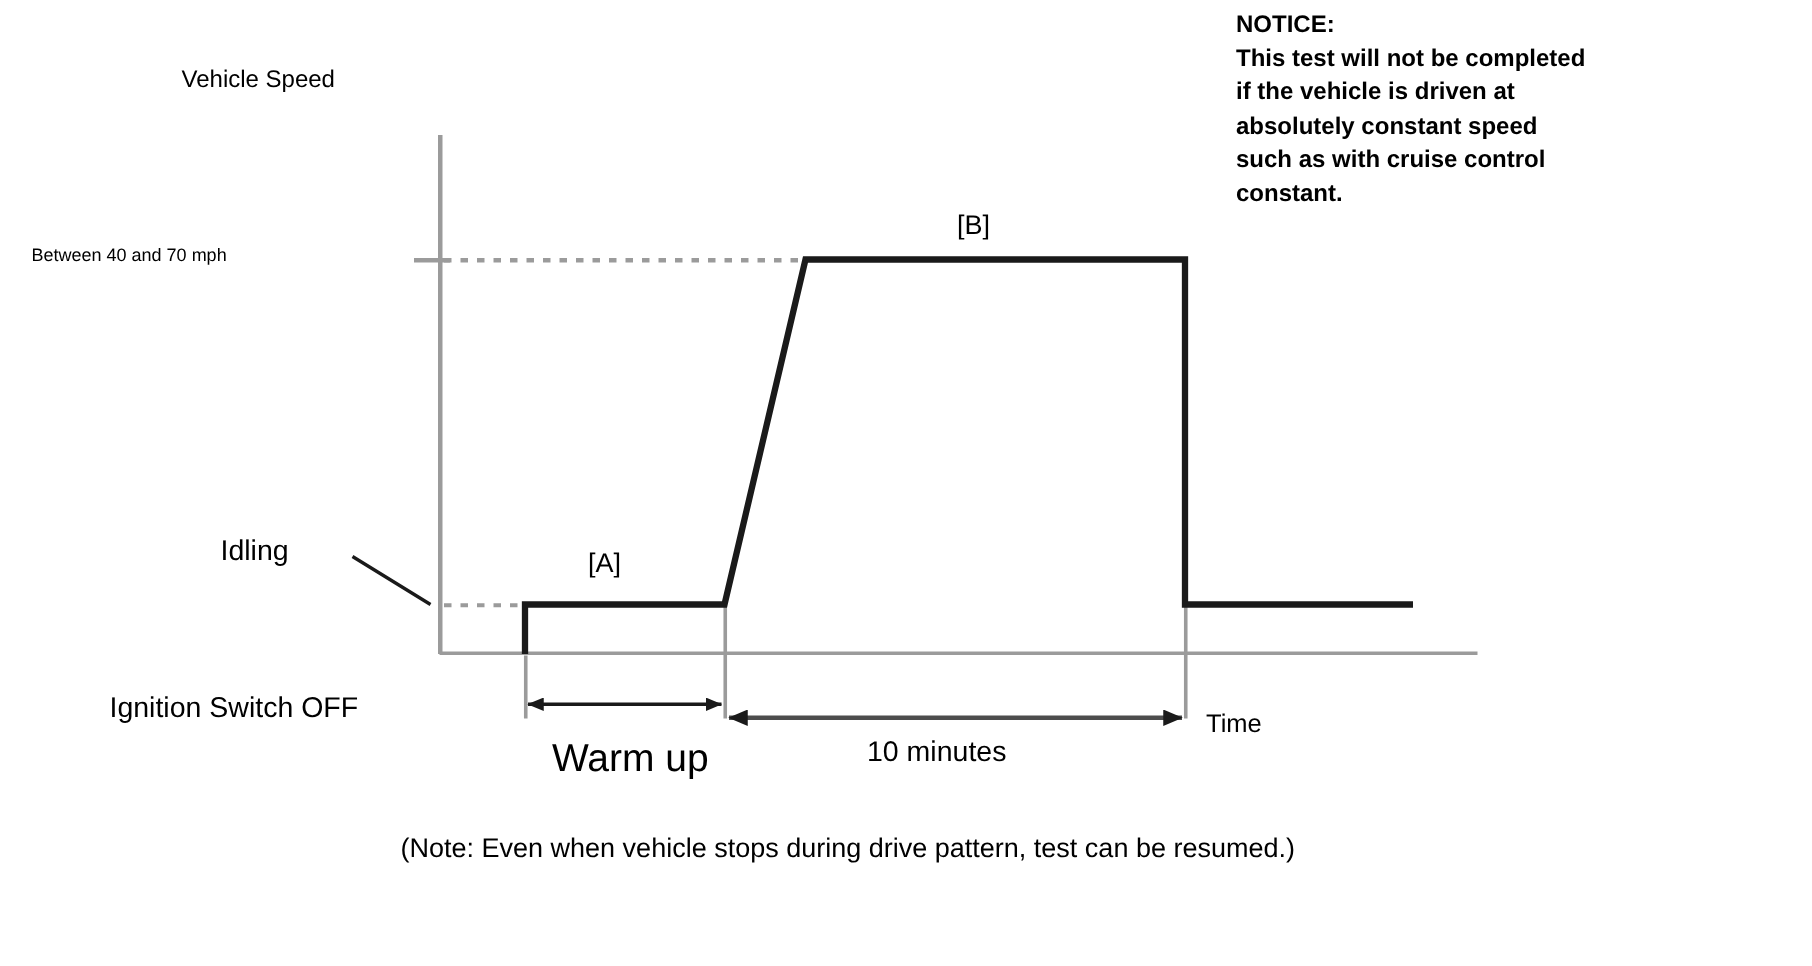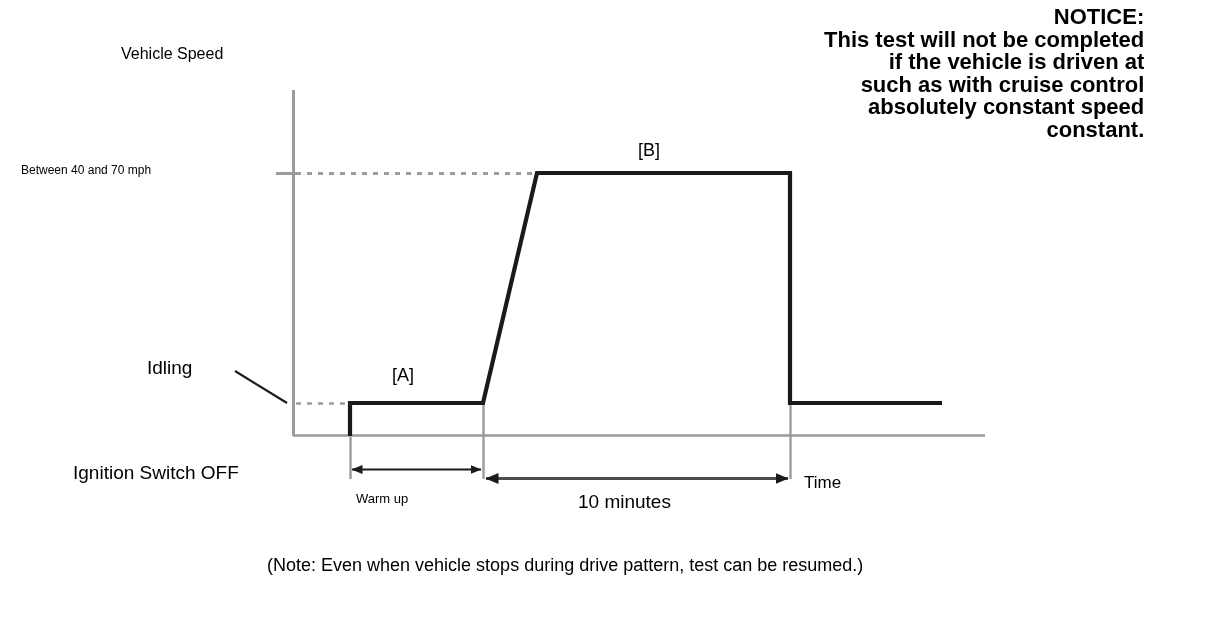--- a/index.html
+++ b/index.html
@@ -7,29 +7,29 @@
        font-family:"Liberation Sans",sans-serif;color:#000;}
   .abs{position:absolute;}
   .txt{white-space:pre;line-height:1.0;}
 
   
   #vehicle-speed-label{left:121px;top:46px;font-size:16px;}
   #top-level-label{left:21px;top:164px;font-size:12px;}
   #idling-label{left:147px;top:358px;font-size:19px;}
   #ignition-label{left:73px;top:423px;font-size:19px;margin-top:40px;}
   #time-label{left:804px;top:474px;font-size:17px;}
-  #warmup-label{left:356px;top:492px;font-size:13px;}
+  #warmup-label{left:368px;top:492px;font-size:26px;}
   #tenmin-label{left:578px;top:492px;font-size:19px;}
   #marker-a{left:392px;top:366px;font-size:18px;}
   #marker-b{left:638px;top:141px;font-size:18px;}
   #bottom-note{left:226px;top:556px;font-size:18px;margin-left:41px;}
 
   
-  #notice-block{left:824px;top:6px;font-size:22px;font-weight:bold;
-                line-height:22.6px;text-align:right;}
+  #notice-block{left:824px;top:6px;font-size:16px;font-weight:bold;
+                line-height:22.6px;}
   #notice-block div{white-space:pre;}
 
   
   #diagram-svg{left:0;top:0;}
 </style>
 </head>
 <body>
 
 <svg id="diagram-svg" class="abs" width="1208" height="644">
   <defs>
@@ -86,16 +86,16 @@
 <div class="abs txt" id="marker-a">[A]</div>
 
 <div class="abs txt" id="marker-b">[B]</div>
 
 <div class="abs txt" id="bottom-note">(Note: Even when vehicle stops during drive pattern, test can be resumed.)</div>
 
 <div class="abs" id="notice-block">
   <div>NOTICE:</div>
   <div>This test will not be completed</div>
   <div>if the vehicle is driven at</div>
+  <div>absolutely constant speed</div>
   <div>such as with cruise control</div>
-  <div>absolutely constant speed</div>
   <div>constant.</div>
 </div>
 
 </body></html>

